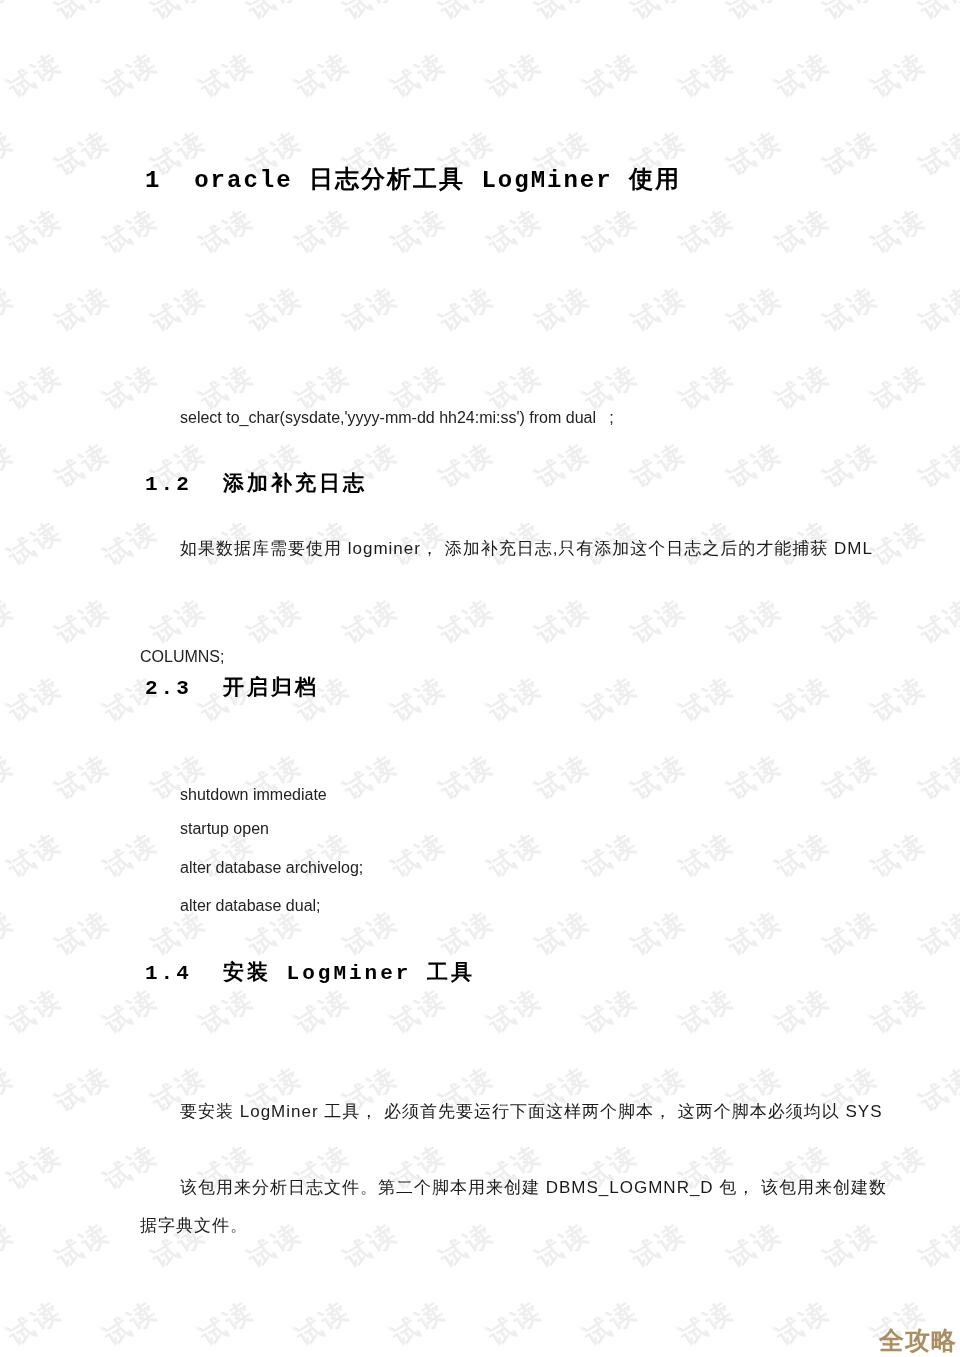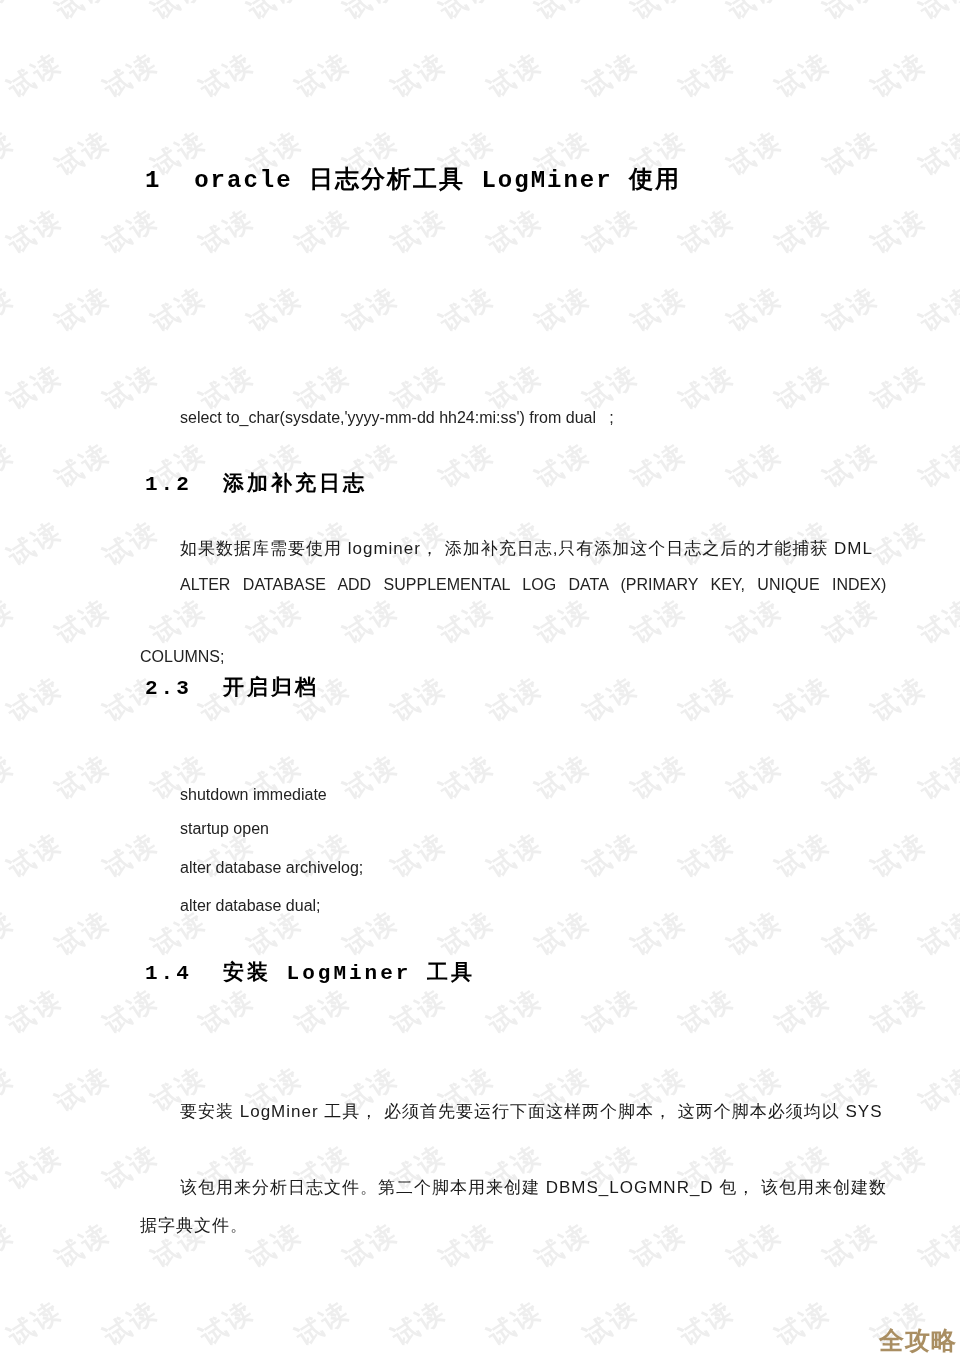--- a/index.html
+++ b/index.html
@@ -266,21 +266,20 @@
     </div>
 
   <div class="content">
 
     <div class="line doc-title">1  oracle 日志分析工具 LogMiner 使用</div>
 
     <div class="line code" style="top:409px">select to_char(sysdate,'yyyy-mm-dd hh24:mi:ss') from dual   ;</div>
 
     <div class="line h2" style="top:469px">1.2  添加补充日志</div>
     <div class="line cjk indent" style="top:537px">如果数据库需要使用 logminer， 添加补充日志,只有添加这个日志之后的才能捕获 DML</div>
-    <div class="line code justified-caps" style="top:576px">ALTER DATABASE ADD SUPPLEMENTAL LOG DATA (PRIMARY KEY, UNIQUE INDEX)</div>
     <div class="line code flush" style="top:648px">COLUMNS;</div>
 
     <div class="line h2" style="top:673px">2.3  开启归档</div>
     <div class="line code" style="top:786px">shutdown immediate</div>
     <div class="line code" style="top:820px">startup open</div>
     <div class="line code" style="top:859px">alter database archivelog;</div>
     <div class="line code" style="top:897px">alter database dual;</div>
 
     <div class="line h2" style="top:958px">1.4  安装 LogMiner 工具</div>
     <div class="line cjk indent" style="top:1100px">要安装 LogMiner 工具， 必须首先要运行下面这样两个脚本， 这两个脚本必须均以 SYS</div>

